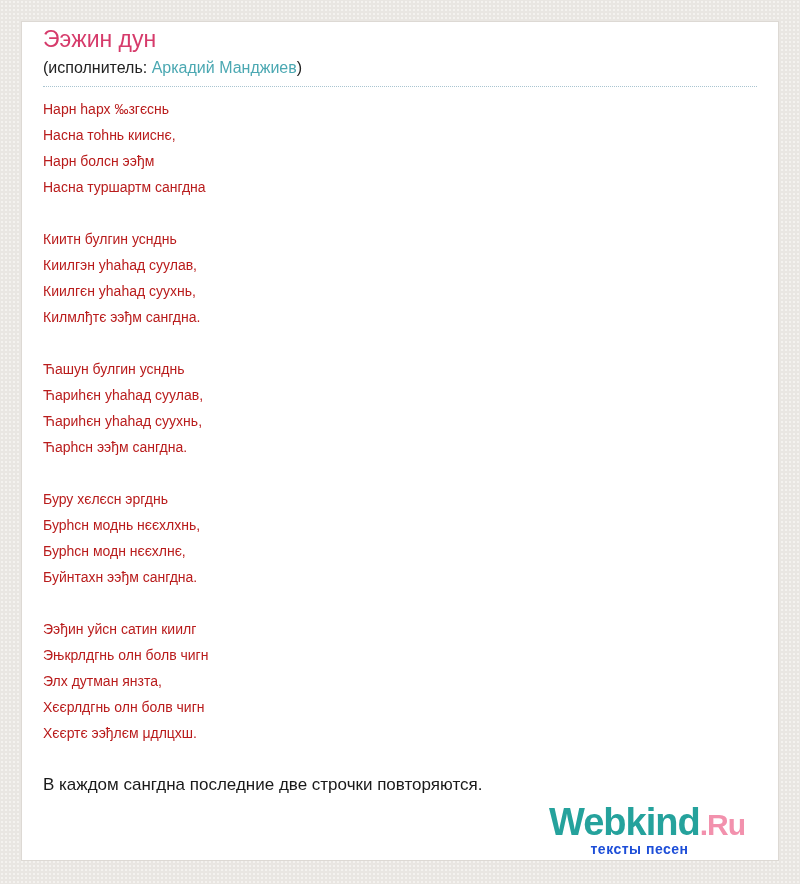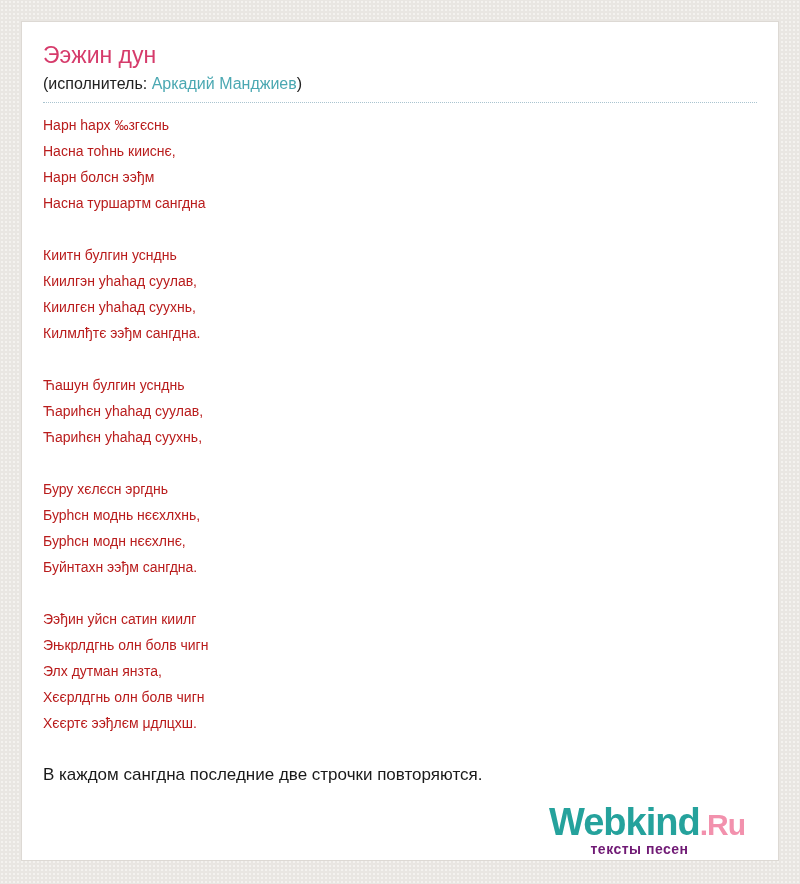--- a/index.html
+++ b/index.html
@@ -18,21 +18,21 @@
   }
   .card {
     position: absolute;
     left: 21px;
     top: 21px;
     width: 758px;
     height: 840px;
     box-sizing: border-box;
     background: #ffffff;
     border: 1px solid #ddd9d4;
-    padding: 20px 21px;
+    padding: 4px 21px;
   }
   .page-title {
     margin: 0 0 7px 0;
     font-size: 23px;
     font-weight: normal;
     color: #d63b6b;
     line-height: 1.15;
   }
   .artist-line {
     font-size: 16px;
@@ -76,21 +76,21 @@
   }
   .logo-tld {
     font-size: 30px;
     font-weight: bold;
     color: #f291ad;
     letter-spacing: -1px;
   }
   .logo-tagline {
     font-size: 14px;
     font-weight: bold;
-    color: #701a75;
+    color: #1d4ed8;
     margin-top: 1px;
     margin-right: 15px;
     letter-spacing: 0.5px;
   }
 </style>
 </head>
 <body>
 
 <div class="card">
 
@@ -110,20 +110,21 @@
       <div class="stanza">
         <div class="lyric-line">Киитн булгин уснднь</div>
         <div class="lyric-line">Киилгэн уhаhад суулав,</div>
         <div class="lyric-line">Киилгєн уhаhад суухнь,</div>
         <div class="lyric-line">Килмлђтє ээђм сангдна.</div>
       </div>
       <div class="stanza">
         <div class="lyric-line">Ћашун булгин уснднь</div>
         <div class="lyric-line">Ћариhєн уhаhад суулав,</div>
         <div class="lyric-line">Ћариhєн уhаhад суухнь,</div>
+        <div class="lyric-line">Ћарhсн ээђм сангдна.</div>
       </div>
       <div class="stanza">
         <div class="lyric-line">Буру хєлєсн эргднь</div>
         <div class="lyric-line">Бурhсн моднь нєєхлхнь,</div>
         <div class="lyric-line">Бурhсн модн нєєхлнє,</div>
         <div class="lyric-line">Буйнтахн ээђм сангдна.</div>
       </div>
       <div class="stanza">
         <div class="lyric-line">Ээђин уйсн сатин киилг</div>
         <div class="lyric-line">Эњкрлдгнь олн болв чигн</div>

